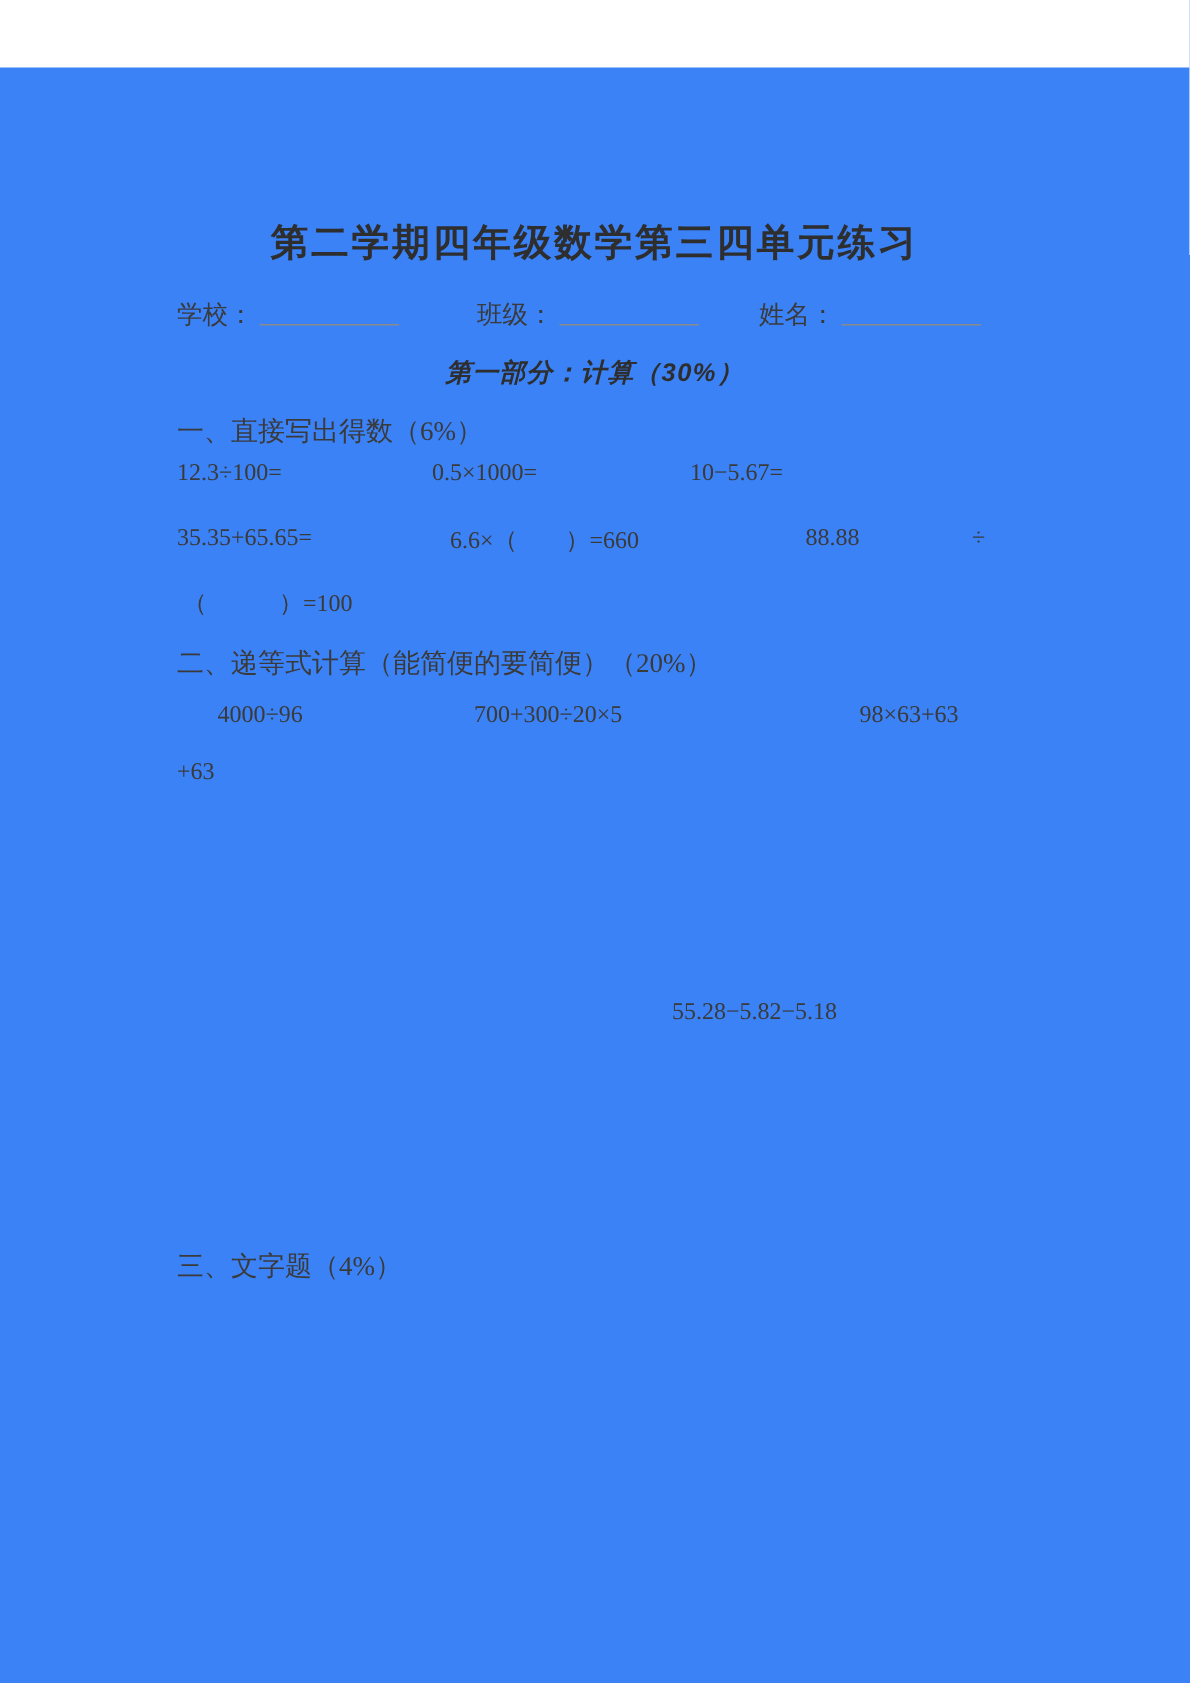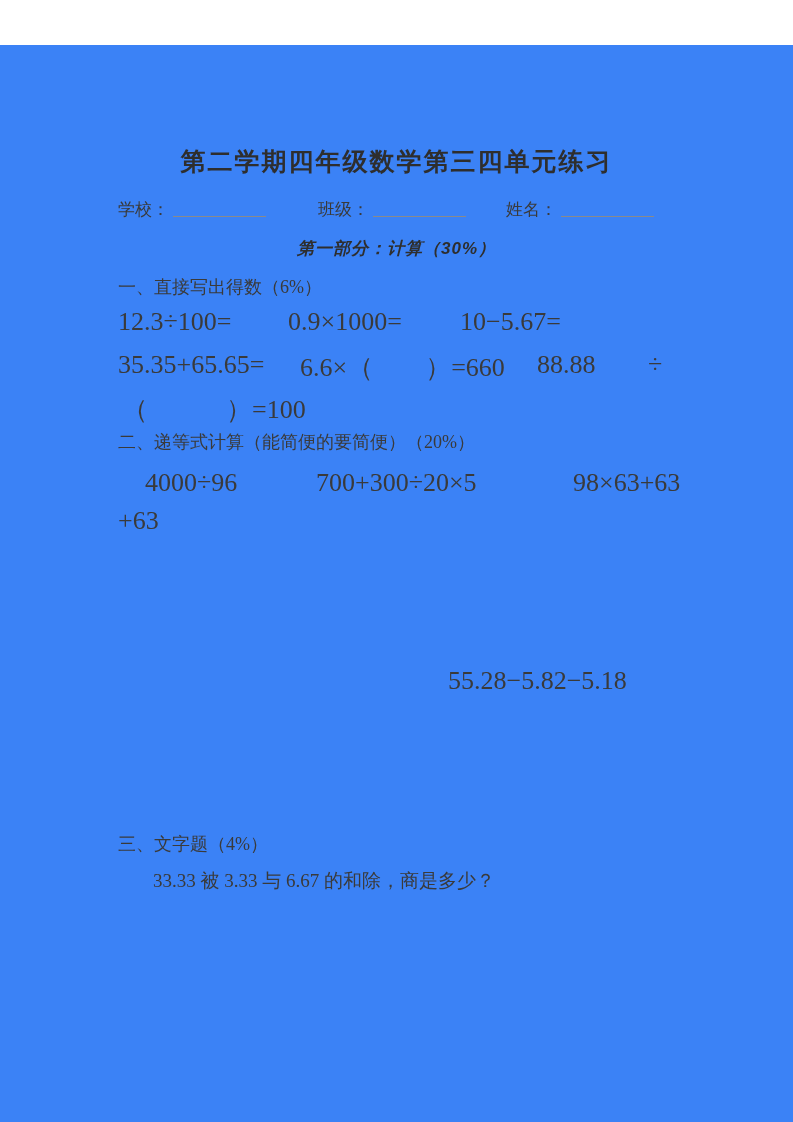--- a/index.html
+++ b/index.html
@@ -59,21 +59,21 @@
   }
   .section-heading {
     position: absolute;
     left: 118px;
     font-size: 18px;
     color: #3a3a3a;
     white-space: nowrap;
   }
   .expr {
     position: absolute;
-    font-size: 26px;
+    font-size: 16px;
     color: #3a3a3a;
     white-space: nowrap;
   }
   .problem-text {
     position: absolute;
     left: 153px;
     font-size: 19px;
     color: #3a3a3a;
     white-space: nowrap;
   }
@@ -93,21 +93,21 @@
   </div>
   <div class="info-field" style="left:506px;">
     <span>姓名：</span><span class="blank-line"></span>
   </div>
 
   <div class="part-heading" style="top:192px;">第一部分：计算（30%）</div>
 
   <div class="section-heading" style="top:230px;">一、直接写出得数（6%）</div>
 
   <span class="expr" style="top:262px; left:118px;">12.3÷100=</span>
-  <span class="expr" style="top:262px; left:288px;">0.9×1000=</span>
+  <span class="expr" style="top:262px; left:288px;">0.5×1000=</span>
   <span class="expr" style="top:262px; left:460px;">10−5.67=</span>
 
   <span class="expr" style="top:305px; left:118px;">35.35+65.65=</span>
   <span class="expr" style="top:305px; left:300px;">6.6×（　　）=660</span>
   <span class="expr" style="top:305px; left:537px;">88.88</span>
   <span class="expr" style="top:305px; left:648px;">÷</span>
 
   <span class="expr" style="top:347px; left:122px;">（　　　）=100</span>
 
   <div class="section-heading" style="top:385px;">二、递等式计算（能简便的要简便）（20%）</div>
@@ -115,16 +115,15 @@
   <span class="expr" style="top:423px; left:145px;">4000÷96</span>
   <span class="expr" style="top:423px; left:316px;">700+300÷20×5</span>
   <span class="expr" style="top:423px; left:573px;">98×63+63</span>
 
   <span class="expr" style="top:461px; left:118px;text-align:right;">+63</span>
 
   <span class="expr" style="top:621px; left:448px;">55.28−5.82−5.18</span>
 
   <div class="section-heading" style="top:787px;">三、文字题（4%）</div>
 
-  <div class="problem-text" style="top:823px;">33.33 被 3.33 与 6.67 的和除，商是多少？</div>
 
 
 </div>
 
 </body></html>

